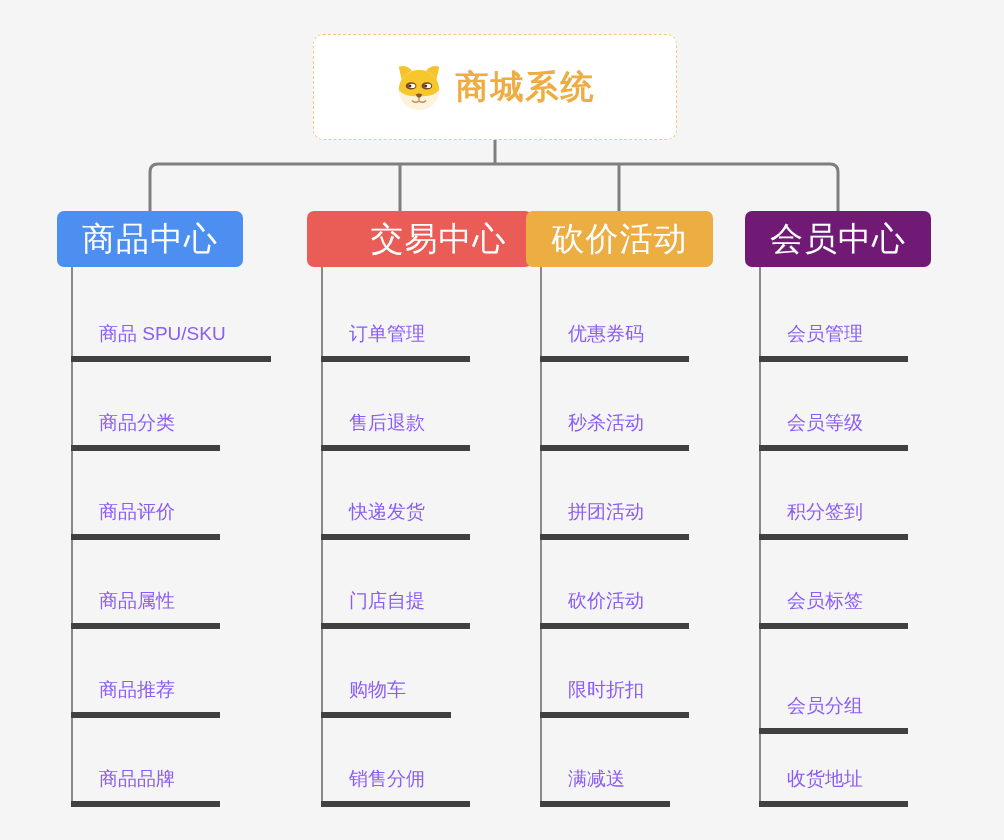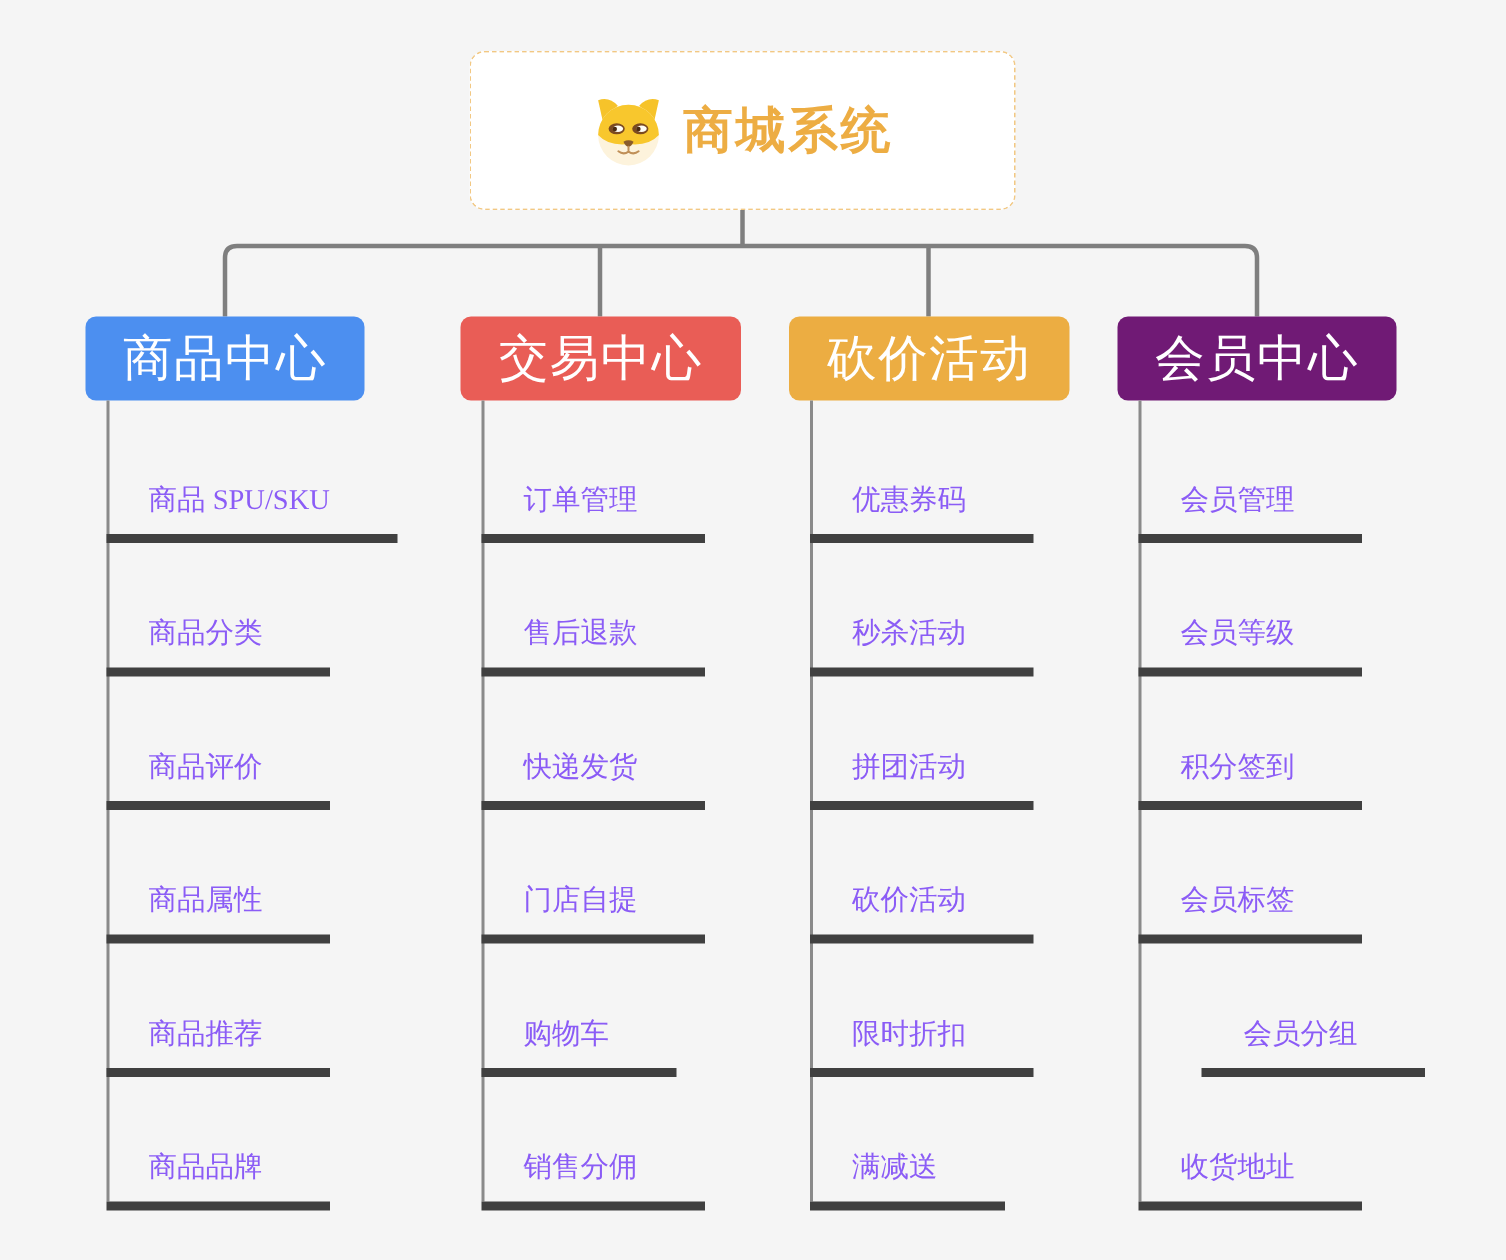--- a/index.html
+++ b/index.html
@@ -8,21 +8,20 @@
     width: 1004px;
     height: 840px;
     background: #F5F5F5;
     font-family: "Liberation Sans", "DejaVu Sans", sans-serif;
     overflow: hidden;
   }
   .canvas {
     position: relative;
     width: 796px;
     height: 840px;
-    font-family: Liberation Serif, serif;
   }
   svg.connectors {
     position: absolute;
     left: 0; top: 0;
     width: 1004px;
     height: 840px;
   }
   svg.connectors path {
     fill: none;
     stroke: #7f7f7f;
@@ -118,21 +117,21 @@
     <span>商品中心</span>
   </div>
   <div class="trunk" style="left:71px;"></div>
   <div class="leaf" style="left:71px; top:320px;">商品 SPU/SKU</div>
   <div class="leaf" style="left:71px; top:409px;">商品分类</div>
   <div class="leaf" style="left:71px; top:498px;">商品评价</div>
   <div class="leaf" style="left:71px; top:587px;">商品属性</div>
   <div class="leaf" style="left:71px; top:676px;">商品推荐</div>
   <div class="leaf" style="left:71px; top:765px;">商品品牌</div>
 
-  <div class="branch-node" style="left: 307px; width: 187px; background-color: rgb(233, 93, 86);">
+  <div class="branch-node" style="left: 307px; width: 187px; background-color: rgb(233, 93, 86); padding-left: 38px;">
     <span>交易中心</span>
   </div>
   <div class="trunk" style="left:321px;"></div>
   <div class="leaf" style="left:321px; top:320px;">订单管理</div>
   <div class="leaf" style="left:321px; top:409px;">售后退款</div>
   <div class="leaf" style="left:321px; top:498px;padding-left:28px;">快递发货</div>
   <div class="leaf" style="left:321px; top:587px;text-align:right;">门店自提</div>
   <div class="leaf" style="left:321px; top:676px;">购物车</div>
   <div class="leaf" style="left:321px; top:765px;">销售分佣</div>
 
@@ -148,16 +147,16 @@
   <div class="leaf" style="left:540px; top:765px;">满减送</div>
 
   <div class="branch-node" style="left: 745px; width: 186px; background-color: #701a75;">
     <span>会员中心</span>
   </div>
   <div class="trunk" style="left:759px;"></div>
   <div class="leaf" style="left:759px; top:320px;">会员管理</div>
   <div class="leaf" style="left:759px; top:409px;">会员等级</div>
   <div class="leaf" style="left:759px; top:498px;">积分签到</div>
   <div class="leaf" style="left:759px; top:587px;">会员标签</div>
-  <div class="leaf" style="left:759px; top:676px;margin-left:42px;">会员分组</div>
+  <div class="leaf" style="left:759px; top:692px;">会员分组</div>
   <div class="leaf" style="left:759px; top:765px;">收货地址</div>
 
 </div>
 
 </body></html>

